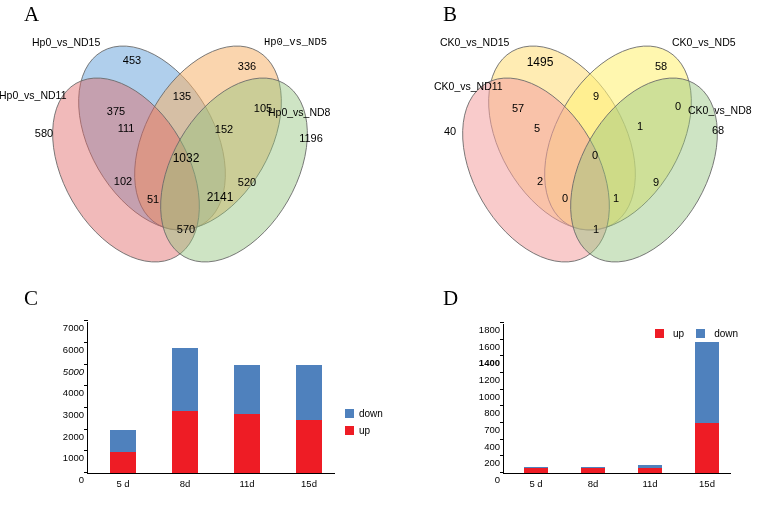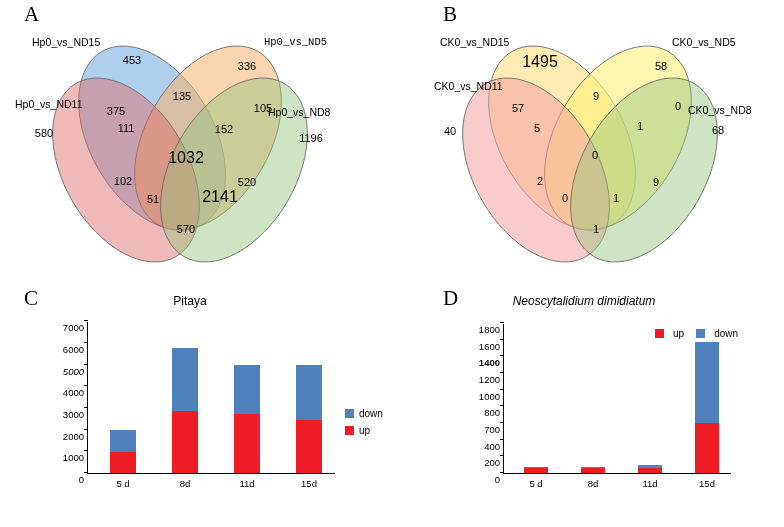--- a/index.html
+++ b/index.html
@@ -31,21 +31,21 @@
     white-space: nowrap;
     color: #000;
   }
   .venn-num {
     position: absolute;
     font-size: 11px;
     color: #000;
     transform: translate(-50%,-50%);
     white-space: nowrap;
   }
-  .venn-num.big { font-size: 16px; }
+  .venn-num.big { font-size: 12px; }
 
   
   .chartbox { position: absolute; }
   .chart-title {
     position: absolute;
     font-size: 12px;
     text-align: center;
     width: 100%;
     top: 0;
   }
@@ -96,21 +96,21 @@
     <g>
       <ellipse cx="142" cy="120" rx="62" ry="100" transform="rotate(-30 142 120)" fill="#6fa8dc" fill-opacity="0.55" stroke="#6a6a6a" stroke-width="0.8"></ellipse>
       <ellipse cx="198" cy="120" rx="62" ry="100" transform="rotate(30 198 120)" fill="#f6b26b" fill-opacity="0.55" stroke="#6a6a6a" stroke-width="0.8"></ellipse>
       <ellipse cx="116" cy="152" rx="62" ry="100" transform="rotate(-30 116 152)" fill="#e06666" fill-opacity="0.45" stroke="#6a6a6a" stroke-width="0.8"></ellipse>
       <ellipse cx="224" cy="152" rx="62" ry="100" transform="rotate(30 224 152)" fill="#93c47d" fill-opacity="0.45" stroke="#6a6a6a" stroke-width="0.8"></ellipse>
     </g>
   </svg>
 
   <div class="venn-label" style="left:22px; top:18px;">Hp0_vs_ND15</div>
   <div class="venn-label" style="left:254px; top:18px;font-family:Liberation Mono, monospace;">Hp0_vs_ND5</div>
-  <div class="venn-label" style="left:-11px; top:80px;padding-left:16px;">Hp0_vs_ND11</div>
+  <div class="venn-label" style="left:-11px; top:71px;">Hp0_vs_ND11</div>
   <div class="venn-label" style="left:258px; top:88px;">Hp0_vs_ND8</div>
 
   <div class="venn-num" style="left:122px; top:42px;">453</div>
   <div class="venn-num" style="left:237px; top:48px;">336</div>
   <div class="venn-num" style="left:172px; top:78px;">135</div>
   <div class="venn-num" style="left:106px; top:93px;">375</div>
   <div class="venn-num" style="left:253px; top:90px;">105</div>
   <div class="venn-num" style="left:34px; top:115px;">580</div>
   <div class="venn-num" style="left:301px; top:120px;">1196</div>
   <div class="venn-num" style="left:116px; top:110px;">111</div>
@@ -153,21 +153,20 @@
   <div class="venn-num" style="left:120px; top:163px;">2</div>
   <div class="venn-num" style="left:236px; top:164px;">9</div>
   <div class="venn-num" style="left:145px; top:180px;">0</div>
   <div class="venn-num" style="left:196px; top:180px;">1</div>
   <div class="venn-num" style="left:176px; top:211px;">1</div>
 </div>
 
 <div class="panel-letter" style="left:24px; top:286px;">C</div>
 
 <div class="chartbox" style="left:40px; top:292px; width:340px; height:225px;">
-  <div class="chart-title" style="left:10px; top:2px; width:280px;">Pitaya</div>
 
   <div class="plot" id="plot-c" style="left:47px; top:30px; width:248px; height:152px;">
 
     <div class="ytick" style="bottom:-6px;">0</div>
     <div class="ytickmark" style="bottom:0px;"></div>
     <div class="ytick" style="bottom:15.7px;">1000</div>
     <div class="ytickmark" style="bottom:21.7px;"></div>
     <div class="ytick" style="bottom:37.4px;">2000</div>
     <div class="ytickmark" style="bottom:43.4px;"></div>
     <div class="ytick" style="bottom:59.1px;">3000</div>
@@ -211,21 +210,20 @@
     <div class="legend-row">
       <span class="legend-sw" style="background:#ee1c25;"></span>
       <span>up</span>
     </div>
   </div>
 </div>
 
 <div class="panel-letter" style="left:443px; top:286px;">D</div>
 
 <div class="chartbox" style="left:455px; top:292px; width:330px; height:225px;">
-  <div class="chart-title italic" style="left:4px; top:2px; width:250px;">Neoscytalidium dimidiatum</div>
 
   <div class="legend-inline" style="position:absolute; left:200px; top:36px;">
     <span class="legend-sw" style="background:#ee1c25;"></span>
     <span>up</span>
     <span class="legend-sw" style="background:#4f81bd; margin-left:8px;"></span>
     <span>down</span>
   </div>
 
   <div class="plot" id="plot-d" style="left:48px; top:32px; width:228px; height:150px;">
     <div class="ytick" style="bottom:-6px;">0</div>

